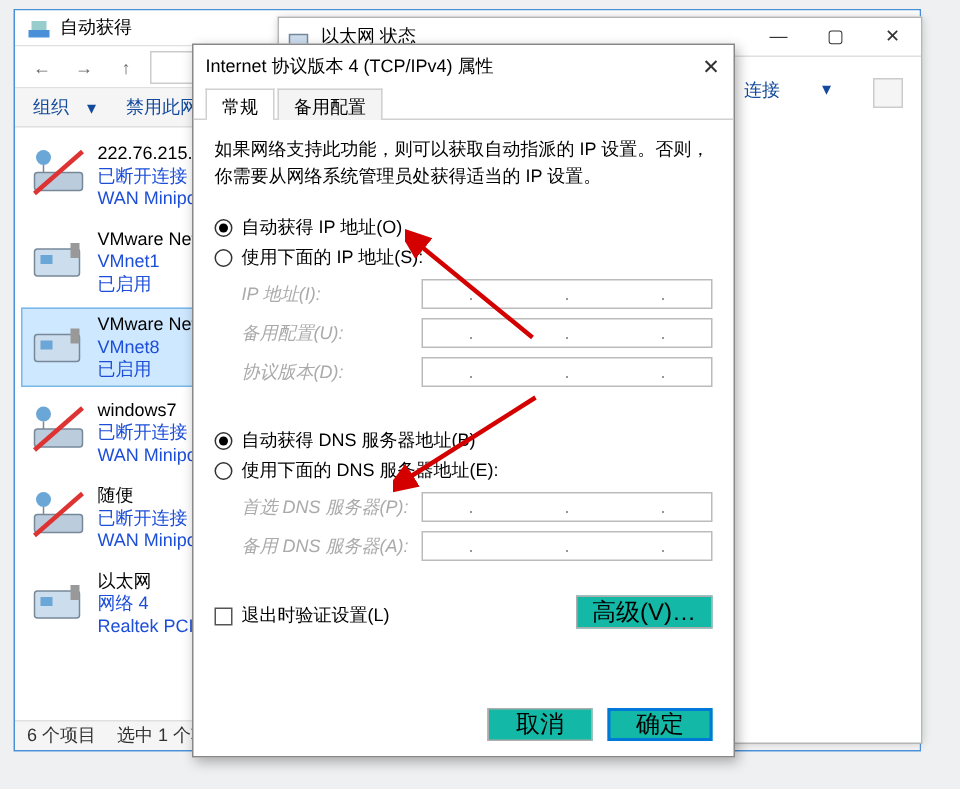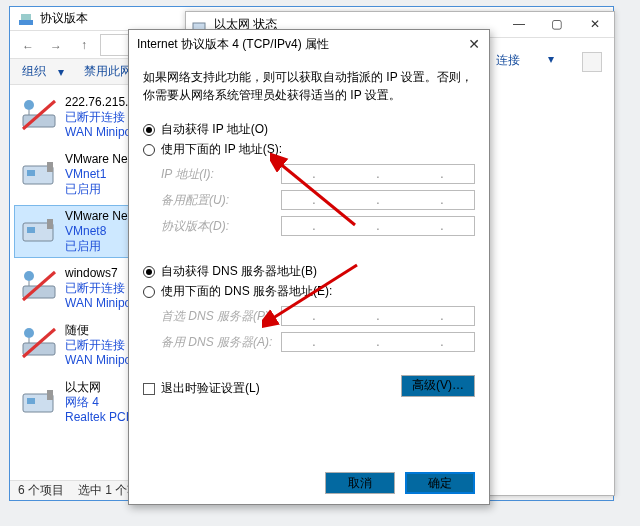--- a/index.html
+++ b/index.html
@@ -49,37 +49,37 @@
   .radio-row { display:flex; align-items:center; gap:6px; margin:3px 0;}
   .radio { width:12px;height:12px;border:1px solid #333;border-radius:50%;display:inline-flex;align-items:center;justify-content:center;}
   .radio.checked::after{content:"";width:6px;height:6px;background:#000;border-radius:50%;}
   .field-row { display:flex; align-items:center; margin:6px 0;}
   .field-row .lbl { width:120px; color:#888;font-style:italic;}
   .ip-input { flex:1; height:20px; border:1px solid #bbb; background:#fff; display:flex; align-items:center; justify-content:space-around; color:#888;}
   .ip-input span{color:#888;}
   .disabled .lbl, .disabled .ip-input{ color:#aaa;}
   .chk-row{ display:flex; align-items:center; gap:6px; margin-top:6px;}
   .chk{ width:12px;height:12px;border:1px solid #555; background:#fff;}
-  .btn { min-width:70px; height:22px; border:1px solid #adadad; background:#0369a1; display:inline-flex; align-items:center; justify-content:center; padding:0 10px; font-size:12px;}
+  .btn { min-width:70px; height:22px; border:1px solid #adadad; background:#14b8a6; display:inline-flex; align-items:center; justify-content:center; padding:0 10px; font-size:16px;}
   .btn.primary{ border:2px solid #0078d7;}
   .dlg-footer{ position:absolute; bottom:10px; right:14px; display:flex; gap:10px;}
 
   
   .arrow{ position:absolute; pointer-events:none;}
 </style>
 </head>
 <body>
 
 <div class="ncwin">
   <div class="nc-title">
     <svg class="icon16" viewBox="0 0 16 16">
         <rect x="1" y="9" width="14" height="5" fill="#4a90d9"></rect>
         <rect x="3" y="3" width="10" height="6" fill="#9cc"></rect>
       </svg>
-    <span>协议版本</span>
+    <span>自动获得</span>
   </div>
   <div class="nc-addr">
     <div class="nav-btn">←</div>
     <div class="nav-btn">→</div>
     <div class="nav-btn">↑</div>
     <div class="addr-box">
       <svg class="icon16" viewBox="0 0 16 16">
           <rect x="1" y="9" width="14" height="5" fill="#4a90d9"></rect>
         </svg>
       <span>›</span>
@@ -224,20 +224,24 @@
     <span>▾</span>
     <div class="eth-rbtn"></div>
   </div>
 </div>
 
 <div class="dlg">
   <div class="dlg-title">
     <span>Internet 协议版本 4 (TCP/IPv4) 属性</span>
   </div>
   <div class="dlg-close">✕</div>
+  <div class="tabs">
+    <div class="tab active">常规</div>
+    <div class="tab">备用配置</div>
+  </div>
   <div class="dlg-body">
     <div class="intro">如果网络支持此功能，则可以获取自动指派的 IP 设置。否则，你需要从网络系统管理员处获得适当的 IP 设置。</div>
 
     <div class="grp noborder">
       <div class="radio-row">
         <span class="radio checked"></span>
         <span>自动获得 IP 地址(O)</span>
       </div>
       <div class="radio-row">
         <span class="radio"></span>
@@ -293,21 +297,21 @@
       <div class="field-row">
           <span class="lbl">备用 DNS 服务器(A):</span>
           <div class="ip-input">
             <span>.</span>
             <span>.</span>
             <span>.</span>
           </div>
         </div>
     </div>
 
-    <div style="display:flex;align-items:center;justify-content:space-between;margin-top:10px;">
+    <div style="display:flex;align-items:flex-end;justify-content:space-between;margin-top:10px;">
       <div class="chk-row">
         <span class="chk"></span>
         <span>退出时验证设置(L)</span>
       </div>
       <div class="btn">高级(V)…</div>
     </div>
   </div>
   <div class="dlg-footer">
     <div class="btn">取消</div>
     <div class="btn primary">确定</div>

